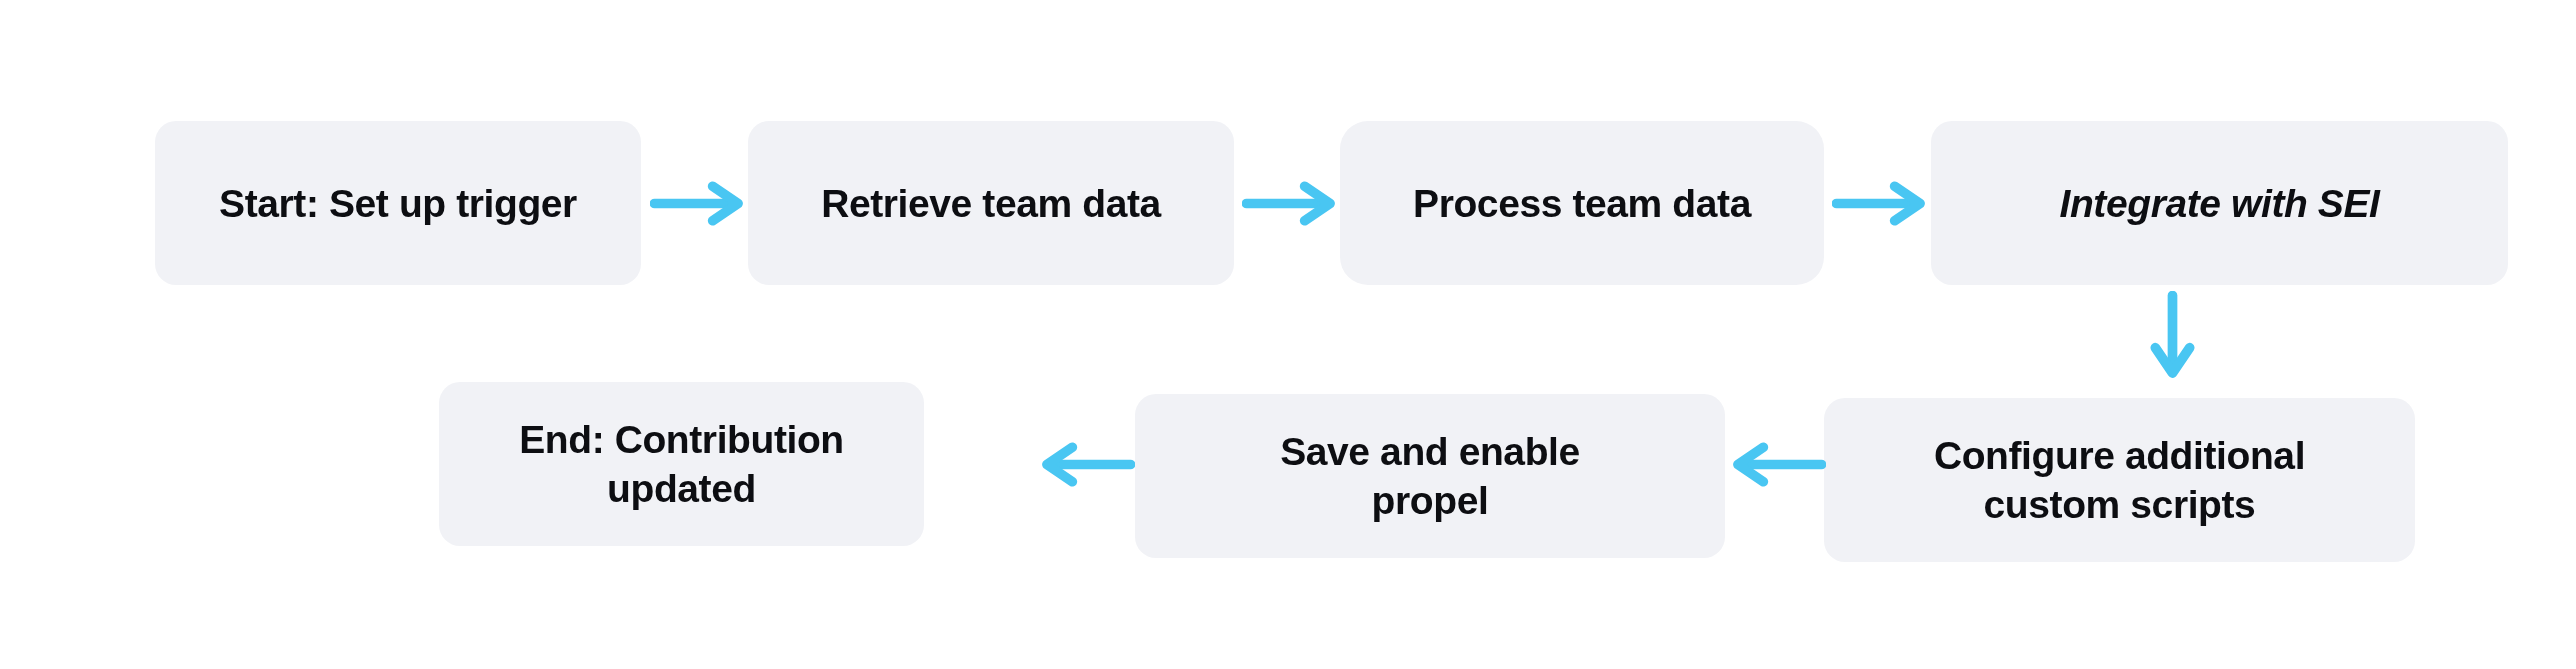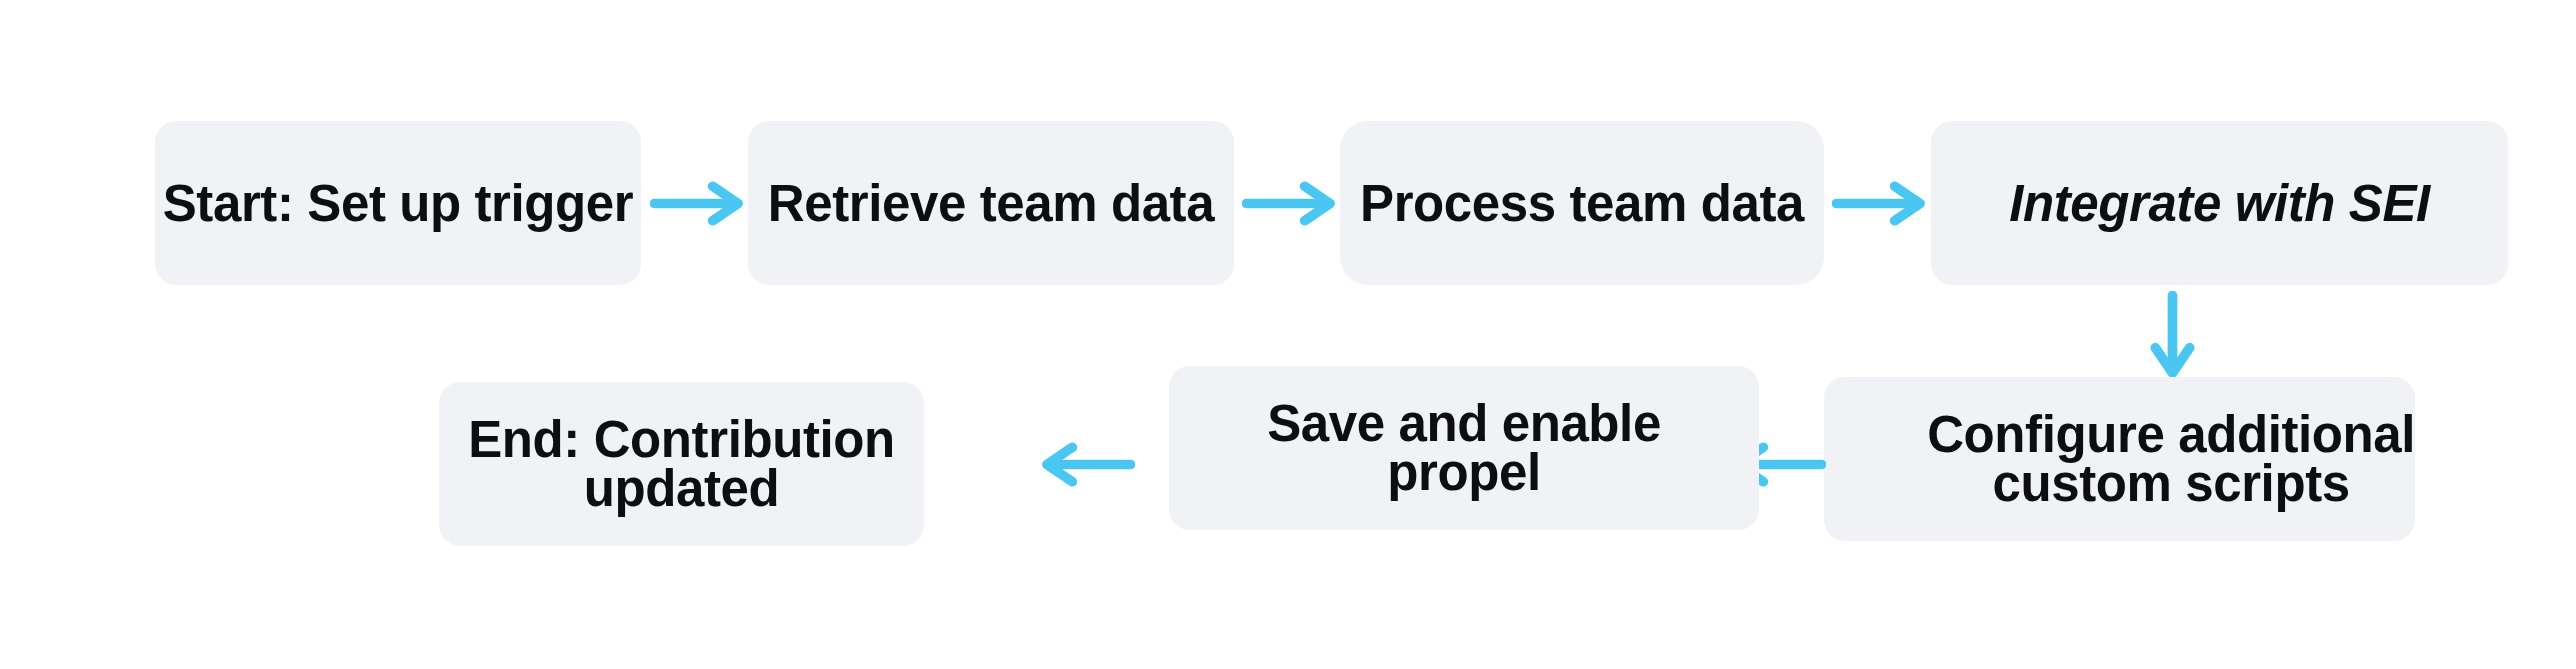--- a/index.html
+++ b/index.html
@@ -23,43 +23,43 @@
     background:var(--node-fill);
     border-radius:21px;
     display:flex;
     align-items:center;
     justify-content:center;
     text-align:center;
     box-sizing:border-box;
   }
   .label{
     font-weight:700;
-    font-size:51px;
+    font-size:39px;
     line-height:49px;
     color:var(--text);
     white-space:pre-line;
     letter-spacing:-0.4px;
   }
   .arrow{position:absolute;}
   .arrow svg{display:block;}
   .arrow svg line,.arrow svg polyline{
     fill:none;
     stroke:var(--arrow);
     stroke-width:13;
     stroke-linecap:round;
     stroke-linejoin:round;
   }
   
   .n-start{left:155px;top:121px;width:486px;}
   .n-retrieve{left:748px;top:121px;width:486px;justify-content:center;}
   .n-process{left:1340px;top:121px;width:484px;border-radius:28px;}
   .n-integrate{left:1931px;top:121px;width:577px;font-style:italic;}
   .n-end{left:439px;top:382px;width:485px;}
-  .n-save{left:1135px;top:366px;width:590px;margin-left:34px;}
-  .n-configure{left:1824px;top:377px;width:591px;justify-content:flex-end;}
+  .n-save{left:1135px;top:394px;width:590px;}
+  .n-configure{left:1824px;top:398px;width:591px;}
   
   .a-r1{left:650px;top:181px;}
   .a-r2{left:1242px;top:181px;}
   .a-r3{left:1832px;top:181px;}
   .a-down{left:2150px;top:291px;}
   .a-l1{left:1729px;top:442px;}
   .a-l2{left:1038px;top:442px;}
 </style>
 </head>
 <body>

